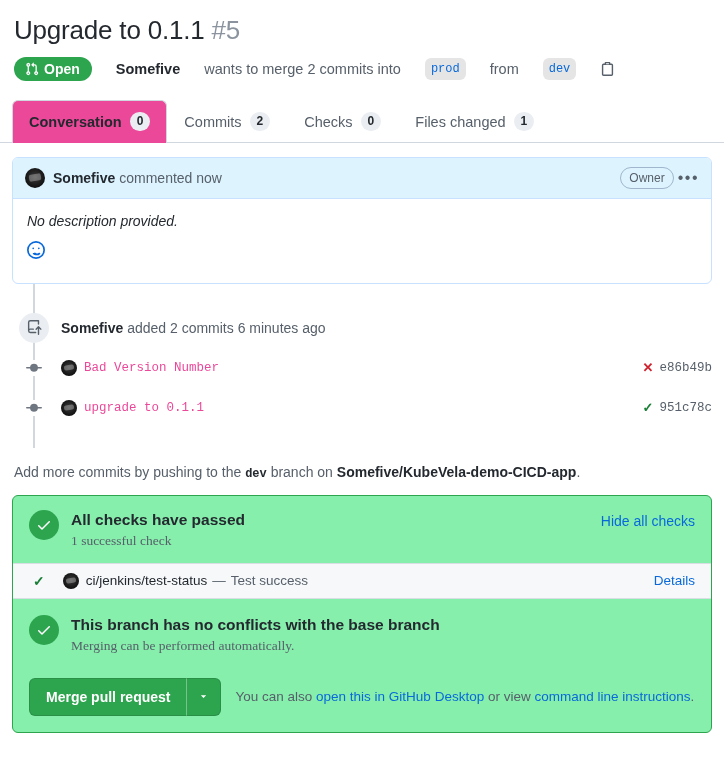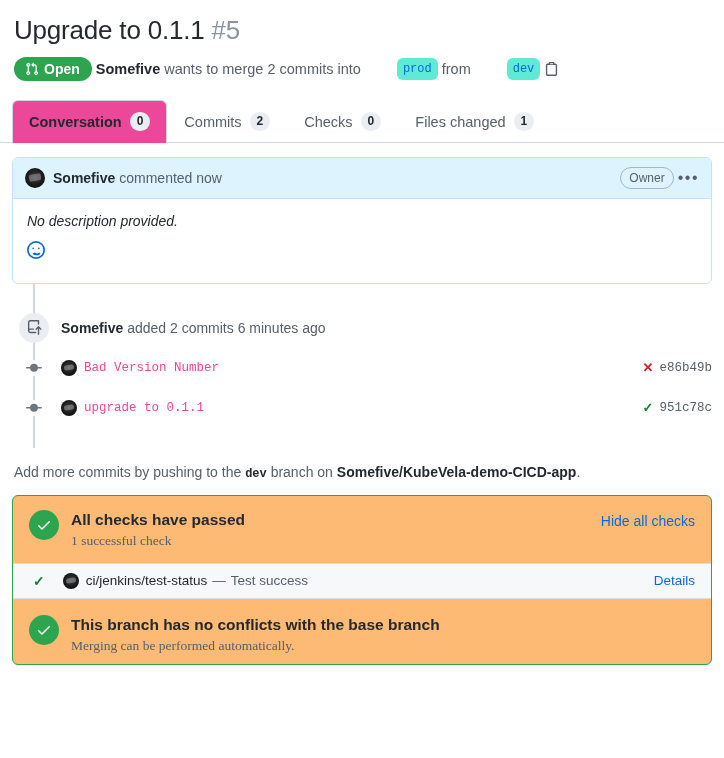--- a/index.html
+++ b/index.html
@@ -20,45 +20,44 @@
     font-weight: 400;
     line-height: 1.25;
     color: #24292f;
     letter-spacing: -0.2px;
   }
   .pr-number { color: #8b949e; font-weight: 300; }
 
   
   .subhead {
     display: flex; align-items: center;
-    gap: 4px;
+    gap: 24px;
     padding: 10px 0 0 14px;
     font-size: 14.5px;
     color: #57606a;
   }
   .state-badge {
     display: inline-flex; align-items: center; gap: 5px;
     background: #2da44e; color: #fff;
     border-radius: 2em;
     padding: 5px 12px 5px 11px;
     font-size: 14px; font-weight: 600;
     line-height: 1;
   }
   .state-badge svg { display: block; }
   .subhead b { color: #24292f; font-weight: 600; }
   .branch-chip {
     display: inline-block;
-    background: #5eead4; color: #0969da;
+    background: #e5e5e5; color: #0969da;
     border-radius: 6px;
     padding: 2px 6px;
     font-family: "Liberation Mono", monospace;
     font-size: 12px;
     line-height: 18px;
     vertical-align: 1px;
-    margin-left: 32px;
   }
   .copy-btn { display: inline-flex; align-items: center; color: #57606a; cursor: pointer; }
 
   
   .tabs {
     margin-top: 18px;
     border-bottom: 1px solid #d0d7de;
     padding-left: 12px;
     display: flex; align-items: flex-end;
     height: 44px;
@@ -185,21 +184,21 @@
     font-family: "Liberation Mono", monospace;
     font-size: 12px; font-weight: 700; color: #24292f;
   }
 
   
   .merge-box {
     margin-top: 14px;
     border: 1px solid #2da44e;
     border-radius: 6px;
     overflow: hidden;
-    background: #fdba74;
+    background: #86efac;
   }
   .mb-section { padding: 14px 16px; display: flex; align-items: flex-start; }
   .status-circle {
     width: 30px; height: 30px; border-radius: 50%;
     background: #2da44e; color: #fff;
     display: flex; align-items: center; justify-content: center;
     flex: none; margin-right: 12px;
   }
   .mb-title { font-size: 15.5px; font-weight: 600; color: #24292f; line-height: 1.3; }
   .mb-sub { font-size: 13.5px; color: #57606a; margin-top: 3px; font-family: Liberation Serif, serif; }
@@ -408,16 +407,32 @@
           <svg width="16" height="16" viewBox="0 0 16 16" fill="currentColor" aria-hidden="true">
             <path d="M13.78 4.22a.75.75 0 010 1.06l-7.25 7.25a.75.75 0 01-1.06 0L2.22 9.28a.75.75 0 011.06-1.06L6 10.94l6.72-6.72a.75.75 0 011.06 0z"></path>
           </svg>
         </span>
         <span>
           <div class="mb-title">This branch has no conflicts with the base branch</div>
           <div class="mb-sub">Merging can be performed automatically.</div>
         </span>
       </div>
 
+      <div class="merge-action">
+        <span class="btn-group">
+          <button class="btn-merge">Merge pull request</button>
+          <span class="btn-caret">
+            <svg width="11" height="11" viewBox="0 0 16 16" fill="currentColor" aria-hidden="true">
+              <path d="M4.427 6.573L8 10.146l3.573-3.573A.25.25 0 0011.396 6H4.604a.25.25 0 00-.177.427z"></path>
+            </svg>
+          </span>
+        </span>
+        <span class="also">
+          <span>You can also</span>
+          <a class="link" href="#">open this in GitHub Desktop</a>
+          <span>or view</span>
+          <a class="link" href="#">command line instructions</a><span>.</span>
+        </span>
+      </div>
 
     </div>
   </div>
 </div>
 
 </body></html>

